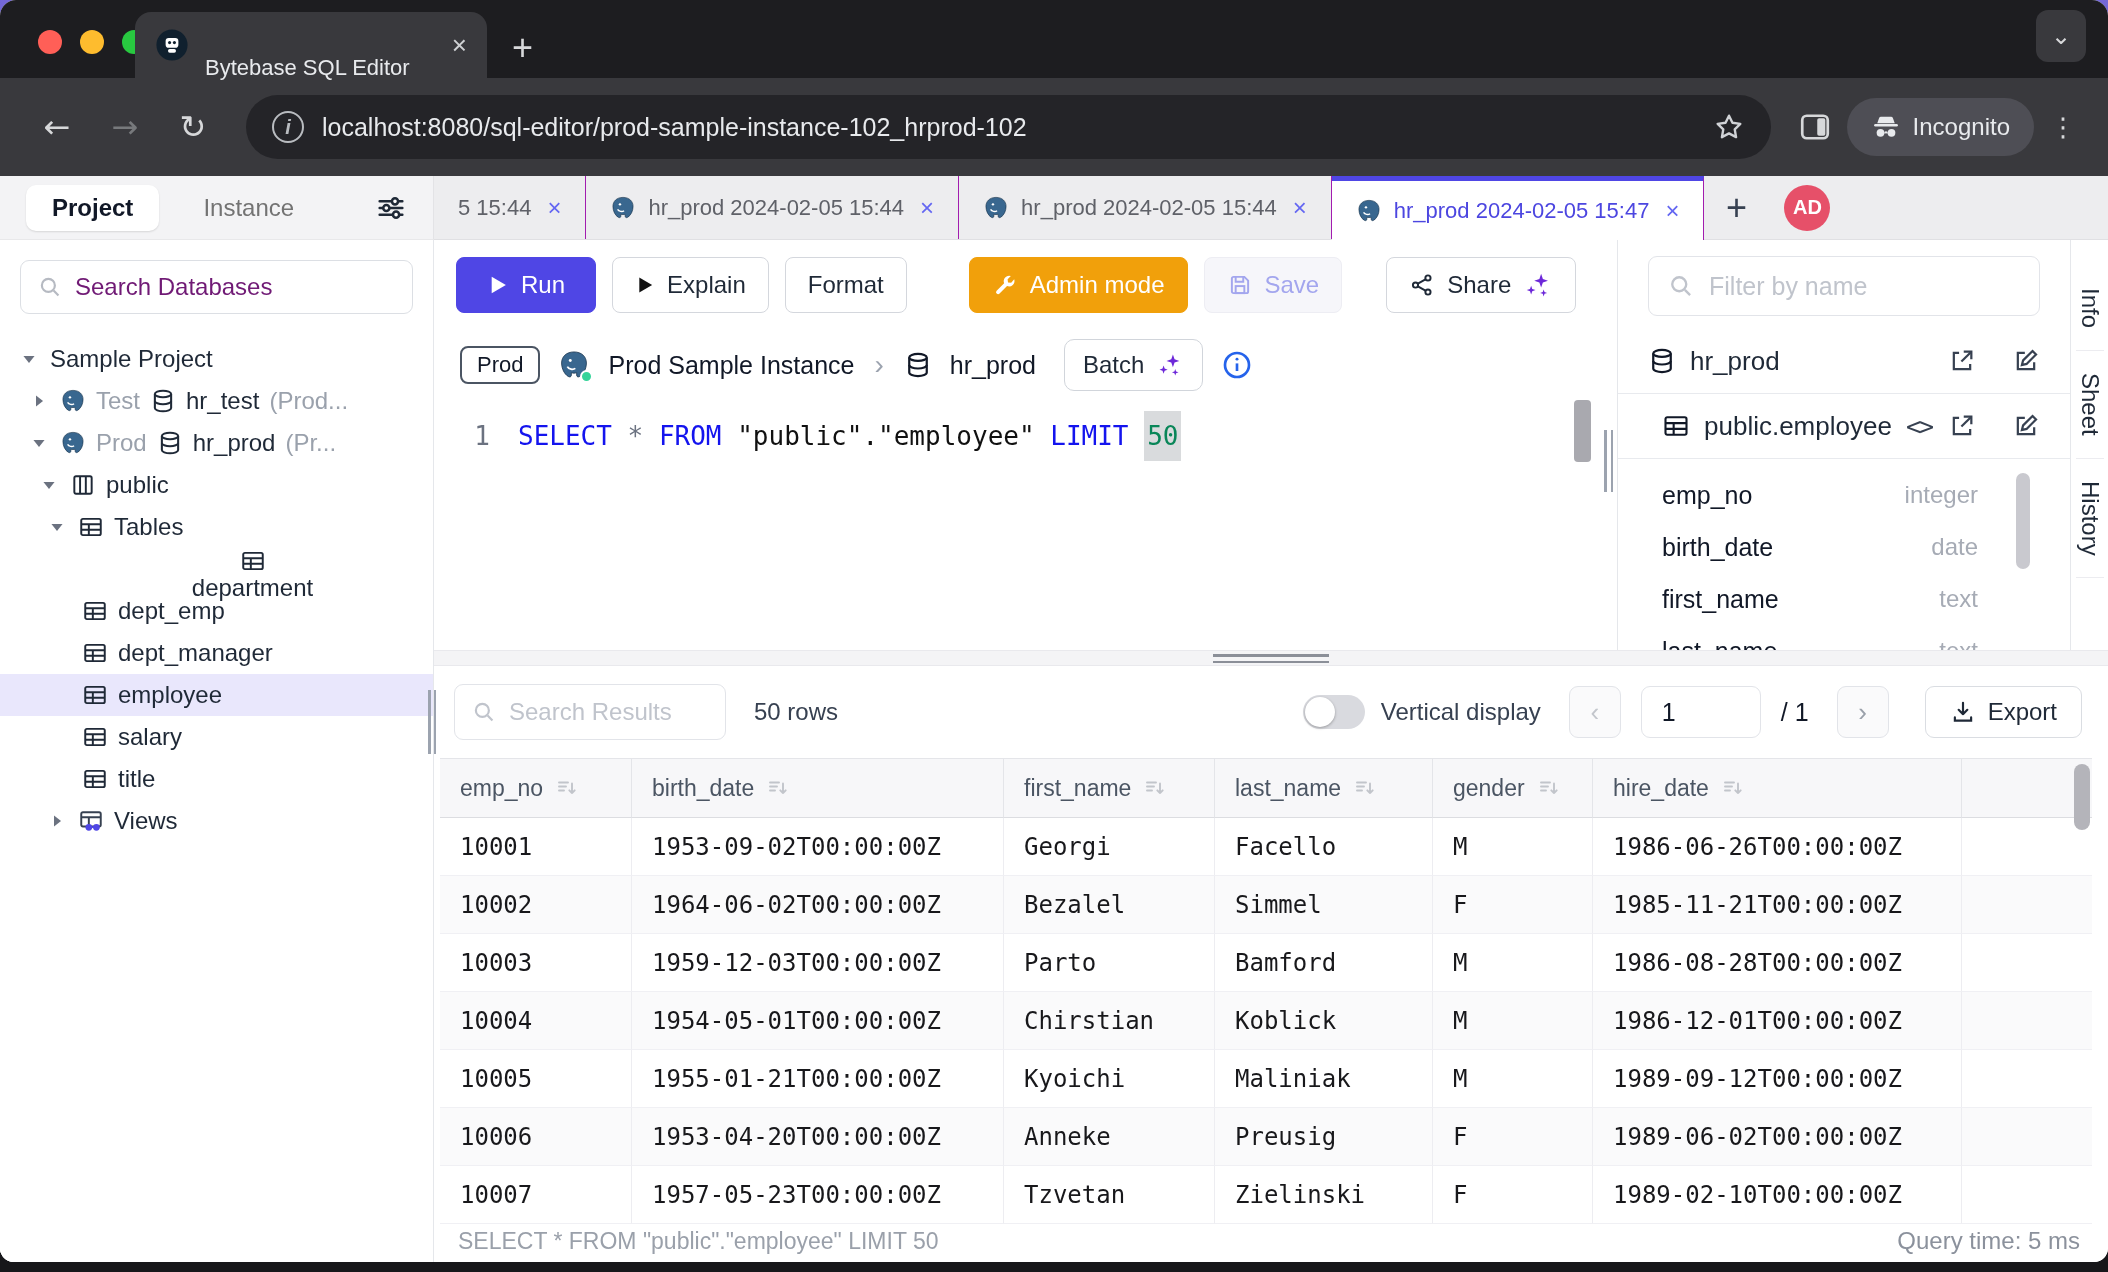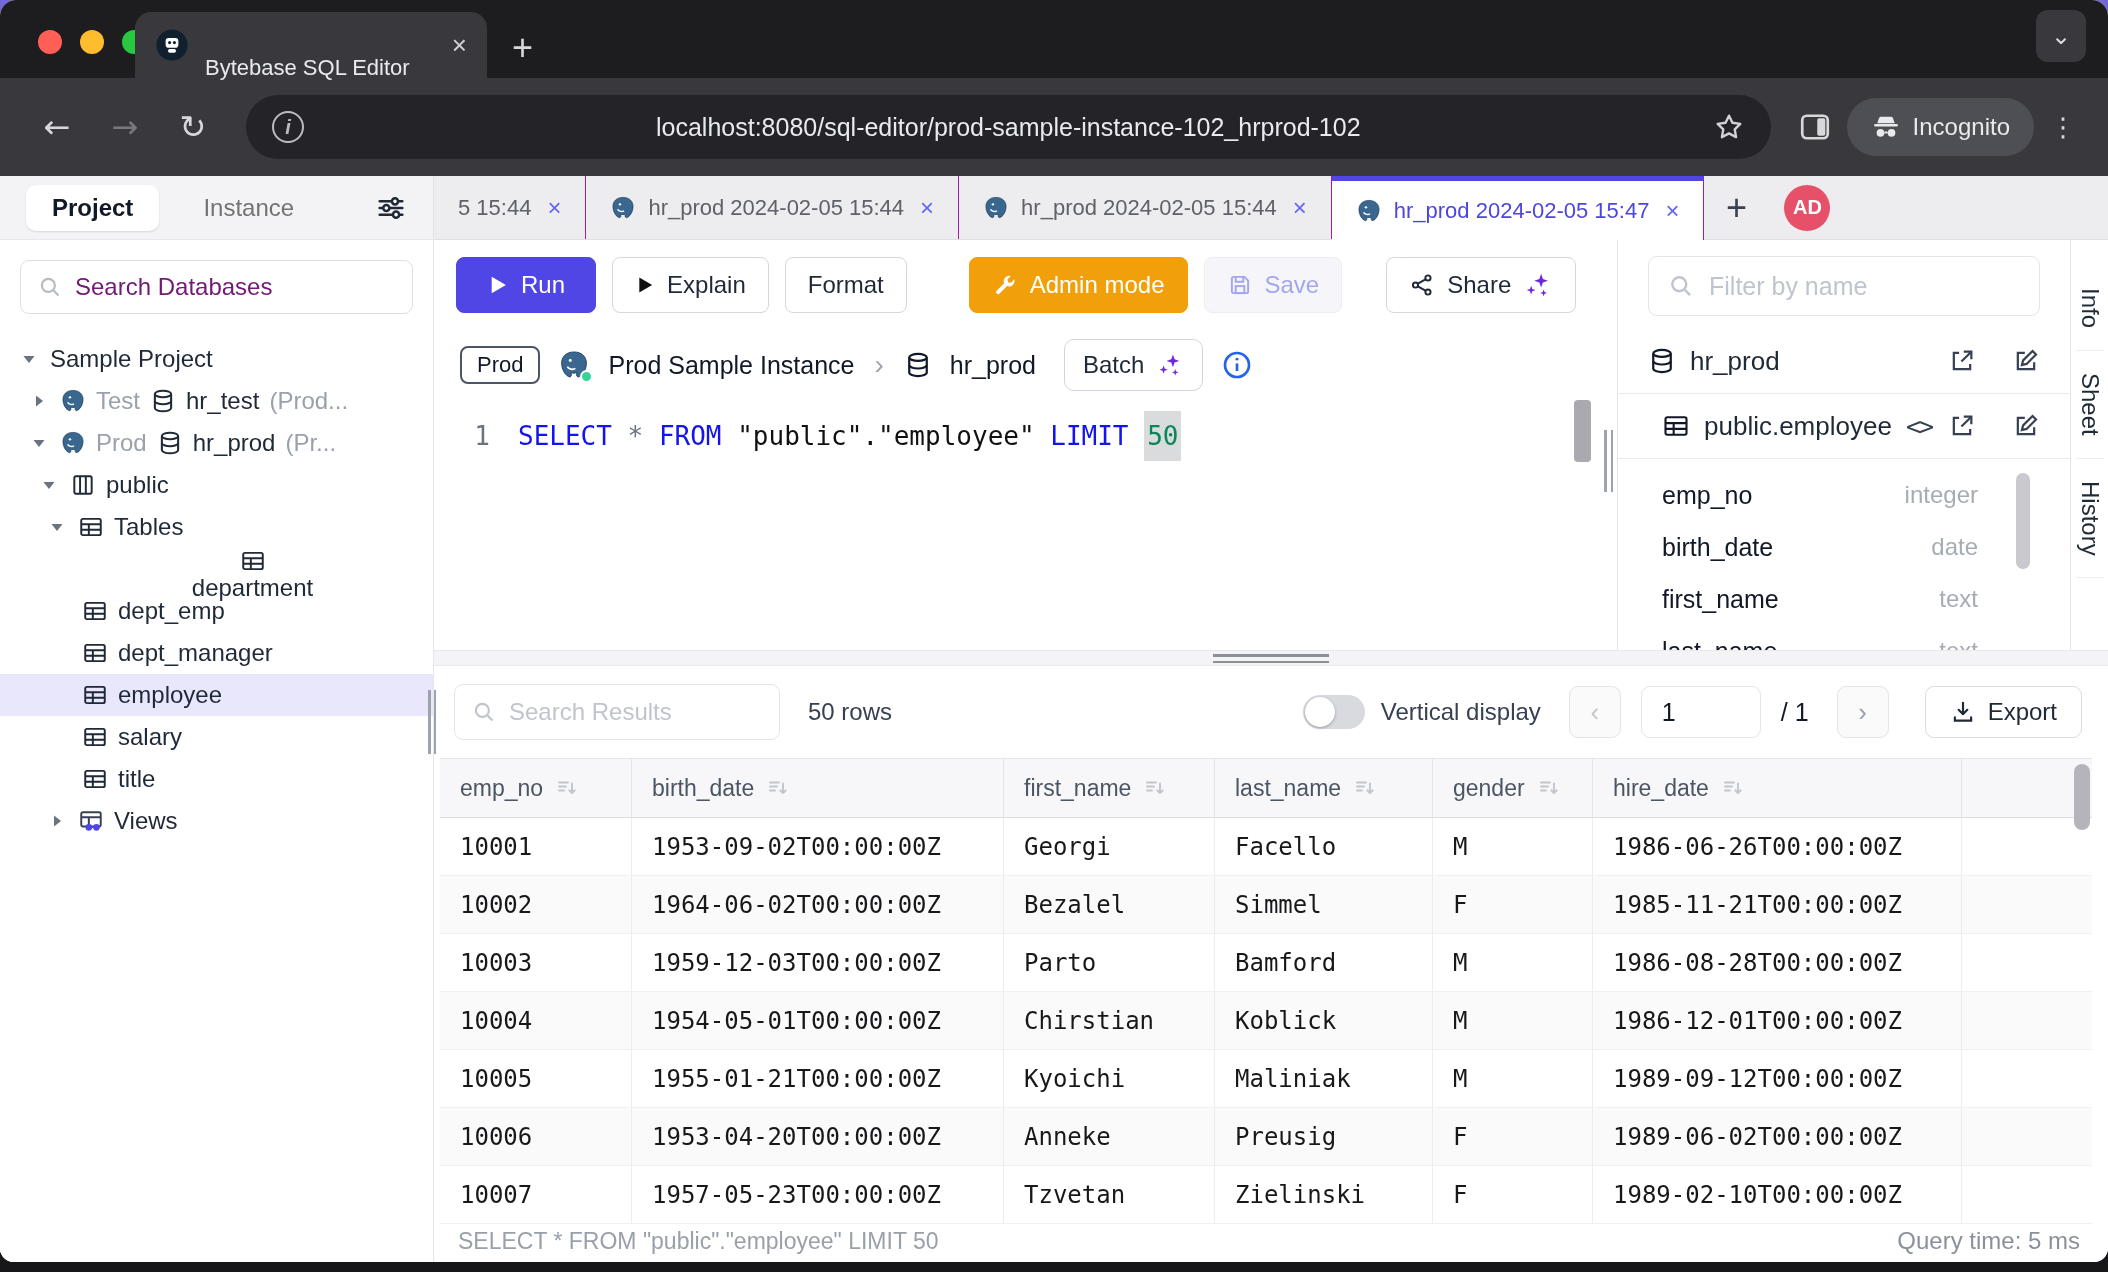--- a/index.html
+++ b/index.html
@@ -25,21 +25,21 @@
   .tabchevron { position:absolute; right:22px; top:10px; width:50px; height:52px; background:#39393d;
     border-radius:12px; color:#d7d8da; font-size:24px; display:flex; align-items:center; justify-content:center; }
   .btoolbar { height:98px; background:#39393d; display:flex; align-items:center; padding:0 30px; gap:14px; }
   .navic { width:54px; height:54px; display:flex; align-items:center; justify-content:center;
     font-family:"DejaVu Sans", sans-serif; font-size:32px; color:#d7d8da; border-radius:50%; }
   .navic.dim { color:#77797c; }
   .urlbar { flex:1; height:64px; background:#242428; border-radius:32px; display:flex; align-items:center;
     padding:0 26px; gap:18px; margin:0 12px; min-width:0; }
   .url-info { width:32px; height:32px; border:2px solid #b9bcc0; border-radius:50%; color:#b9bcc0;
     font-size:20px; font-style:italic; font-weight:700; display:flex; align-items:center; justify-content:center; flex:0 0 auto;}
-  .url-text { color:#e8eaed; font-size:25px; flex:1; white-space:nowrap; overflow:hidden;text-align:center; }
+  .url-text { color:#e8eaed; font-size:25px; flex:1; white-space:nowrap; overflow:hidden; }
   .incog { height:58px; background:#4e4e55; border-radius:29px; display:flex; align-items:center;
     gap:12px; padding:0 24px; color:#e8eaed; font-size:24px; }
   .dots { color:#d7d8da; font-size:26px; letter-spacing:0; width:30px; text-align:center; line-height:11px; }
   .ic { display:inline-flex; align-items:center; justify-content:center; }
   .ic svg { display:block; }
 
   
   .app { flex:1; display:flex; flex-direction:column; min-height:0; background:#fff; }
   .app-tabs { height:64px; display:flex; flex:0 0 auto; }
   .side-head { width:434px; flex:0 0 auto; background:#f3f3f5; border-right:1px solid #e3e3e6;
@@ -125,21 +125,21 @@
 
   .divider { height:16px; flex:0 0 auto; background:#f4f4f6; border-top:1px solid #e9e9ed;
     border-bottom:1px solid #e9e9ed; position:relative; }
   .div-handle { position:absolute; left:50%; top:3px; transform:translateX(-50%); width:116px; height:9px;
     display:flex; flex-direction:column; justify-content:space-between; }
   .div-handle i { height:2.5px; background:#8b8f98; display:block; }
 
   
   .results { flex:1; display:flex; flex-direction:column; min-height:0; }
   .restb { height:92px; flex:0 0 auto; display:flex; align-items:center; padding:0 26px 0 20px; gap:20px; }
-  .res-search { width:326px; height:56px; border:1px solid #e2e4e9; border-radius:9px; display:flex;
+  .res-search { width:272px; height:56px; border:1px solid #e2e4e9; border-radius:9px; display:flex;
     align-items:center; gap:12px; padding:0 16px; color:#c0c4cc; font-size:24px; }
   .rowcount { font-size:24px; color:#374151; margin-left:8px; }
   .vgroup { margin-left:auto; display:flex; align-items:center; gap:16px; }
   .toggle { width:62px; height:34px; background:#d9dadf; border-radius:17px; position:relative; }
   .toggle .knob { position:absolute; left:2px; top:2px; width:30px; height:30px; background:#fff;
     border-radius:50%; box-shadow:0 1px 3px rgba(0,0,0,.3); }
   .vlabel { font-size:24px; color:#374151; }
   .pagebtn { width:52px; height:52px; border:1px solid #e2e4e9; border-radius:9px; background:#fafafb;
     display:flex; align-items:center; justify-content:center; font-size:26px; color:#c3c6cc; margin-left:8px; }
   .pagebtn.next { color:#9aa0aa; }

